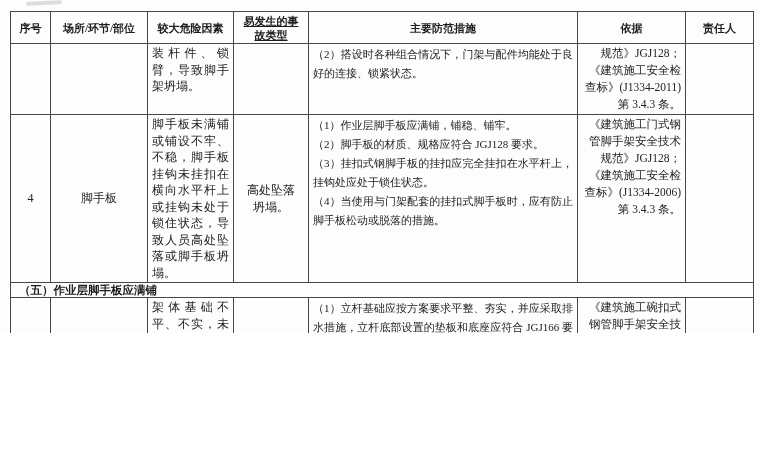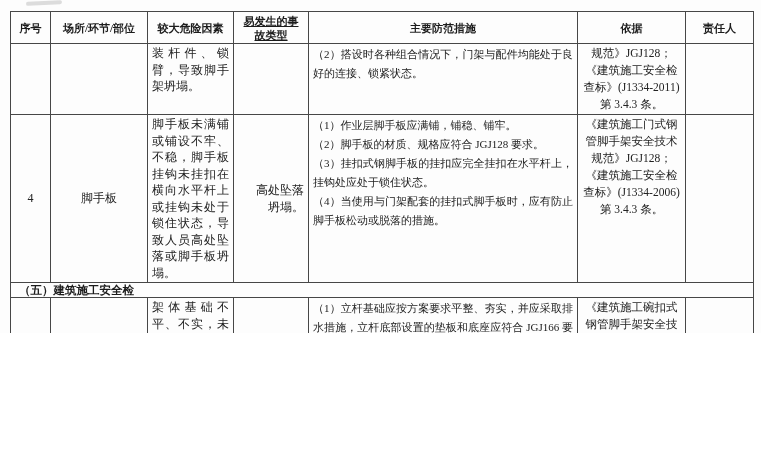--- a/index.html
+++ b/index.html
@@ -32,28 +32,28 @@
   }
   th.wrap{white-space:pre-line;text-decoration:underline;}
   td{font-size:12px;vertical-align:middle;}
   td.center{text-align:center;}
   td.vtop{vertical-align:top;margin-left:28px;}
   td.risk{
     font-size:12px;line-height:16.5px;text-align:justify;
     white-space:pre-line;padding:1px 5px;
   }
   td.accident{
-    font-size:12px;line-height:17px;text-align:right;white-space:pre-line;
+    font-size:12px;line-height:17px;text-align:center;white-space:pre-line;
   }
   td.measures{
     font-size:11px;line-height:19px;text-align:justify;
     white-space:pre-line;padding:1px 5px;
   }
   td.basis{
-    font-size:11.5px;line-height:17px;text-align:center;
+    font-size:11.5px;line-height:17px;text-align:right;
     white-space:pre-line;padding:1px 4px;
   }
   tr.section-row td{
     font-size:11.5px;font-weight:bold;text-align:left;
     padding:0 0 0 8px;line-height:12px;color:#1c1c1c;
   }
   .watermark{
     position:absolute;left:610px;top:400px;
     display:flex;align-items:center;gap:1px;
     opacity:0.85;z-index:5;pointer-events:none;
@@ -123,21 +123,21 @@
       <td class="basis vtop">《建筑施工门式钢
 管脚手架安全技术
 规范》JGJ128；
 《建筑施工安全检
 查标》(J1334-2006)
 第 3.4.3 条。</td>
       <td class="center"></td>
     </tr>
 
     <tr class="section-row" style="height:15px">
-      <td colspan="7">（五）建筑施工安全检</td>
+      <td colspan="7">（五）作业层脚手板应满铺</td>
     </tr>
 
     <tr style="height:139px">
       <td class="center">1</td>
       <td class="center">并应从架</td>
       <td class="risk vtop">架体基础不平、不实，未设置垫板、底座或垫板、底座不符合规范要求，建筑施工安全检，导致脚手架坍塌。</td>
       <td class="accident">坍塌</td>
       <td class="measures vtop">（1）立杆基础应按方案要求平整、夯实，并应采取排水措施，立杆底部设置的垫板和底座应符合 JGJ166 要求。
 （2）架体纵横向扫地杆距立杆底端高度不应大于350mm。</td>
       <td class="basis vtop">《建筑施工碗扣式

